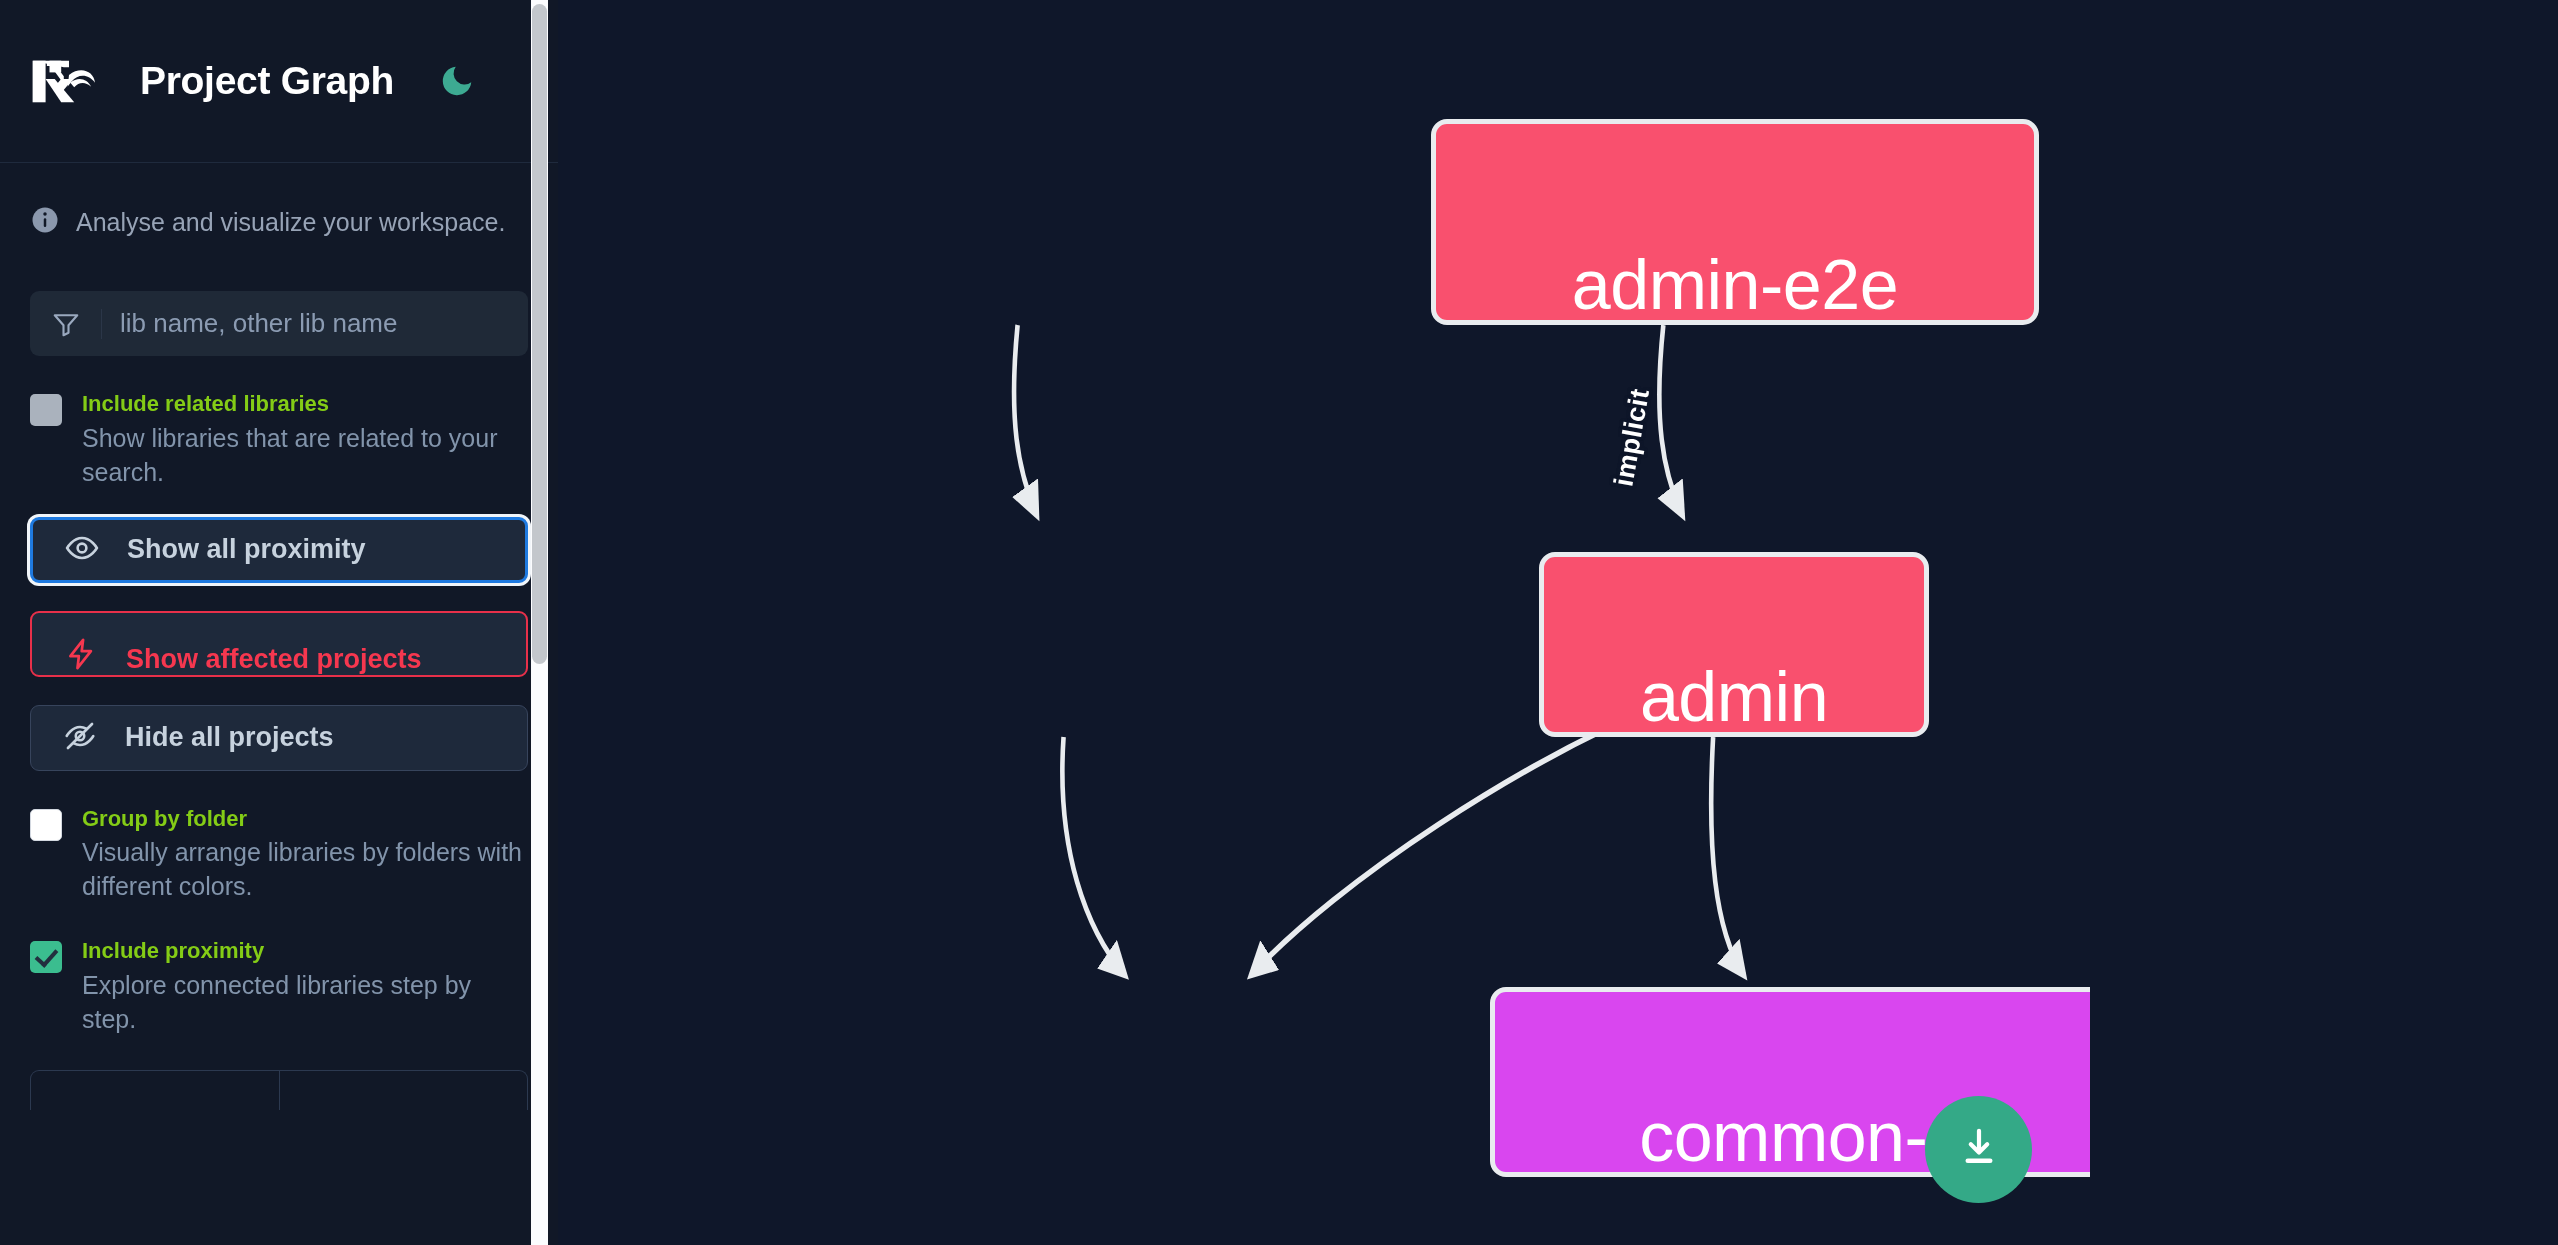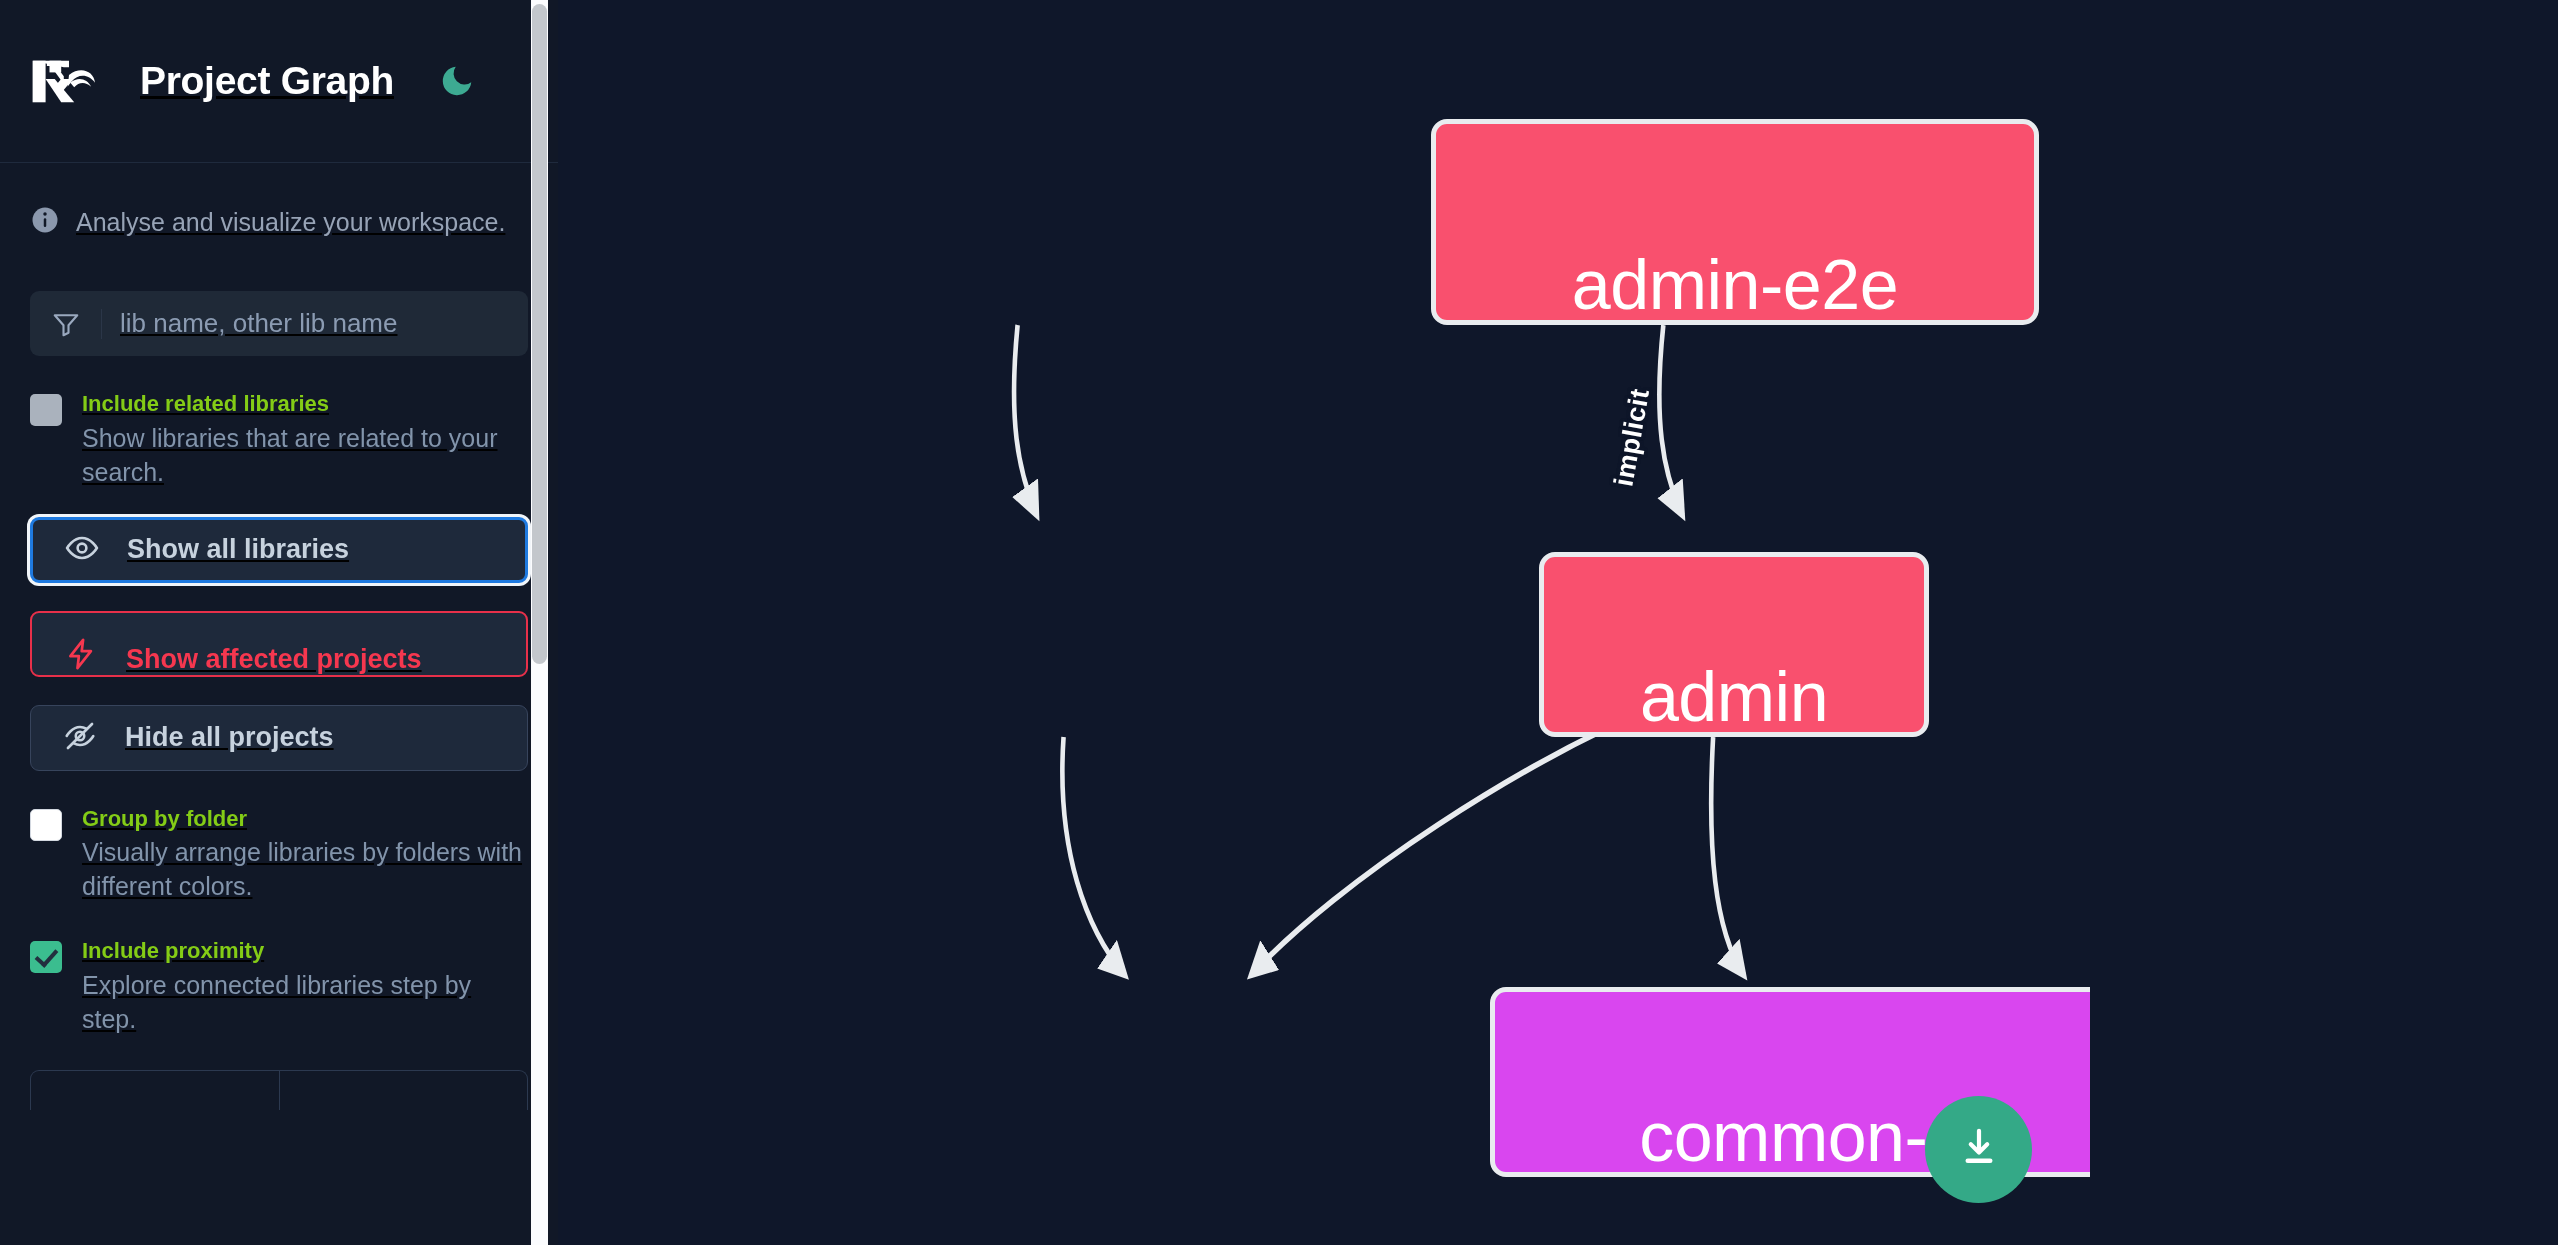--- a/index.html
+++ b/index.html
@@ -2,21 +2,21 @@
 <html><head>
 <meta charset="utf-8">
 <style>
   * { box-sizing: border-box; margin: 0; padding: 0; }
   html, body {
     width: 2558px; height: 1245px;
     background: #0f172a;
     font-family: "Liberation Sans", sans-serif;
     overflow: hidden;
   }
-  #app { position: relative; width: 2090px; height: 1245px; display: flex; text-decoration: underline; }
+  #app { position: relative; width: 2090px; height: 1245px; display: flex; }
 
   
   #sidebar {
     position: relative;
     width: 558px;
     height: 1245px;
     background: #111827;
     flex: 0 0 558px;
     overflow: hidden;
   }
@@ -280,21 +280,21 @@
 
       <div class="gap-sm"></div>
 
       <div class="btn focused">
         <span>
           <svg width="34" height="34" viewBox="0 0 24 24">
             <path d="M1.5 12S5.5 5 12 5s10.5 7 10.5 7-4 7-10.5 7S1.5 12 1.5 12z" fill="none" stroke="#c7d2de" stroke-width="1.8"></path>
             <circle cx="12" cy="12" r="3.1" fill="none" stroke="#c7d2de" stroke-width="1.8"></circle>
           </svg>
         </span>
-        <span class="lbl">Show all libraries</span>
+        <span class="lbl">Show all proximity</span>
       </div>
 
       <div class="gap-sm"></div>
 
       <div class="btn danger">
         <span>
           <svg width="34" height="34" viewBox="0 0 24 24">
             <path d="M13.5 2 4.5 13.5h6L9.5 22l9.5-12h-6.5z" fill="none" stroke="#f6374f" stroke-width="1.9" stroke-linejoin="round"></path>
           </svg>
         </span>

